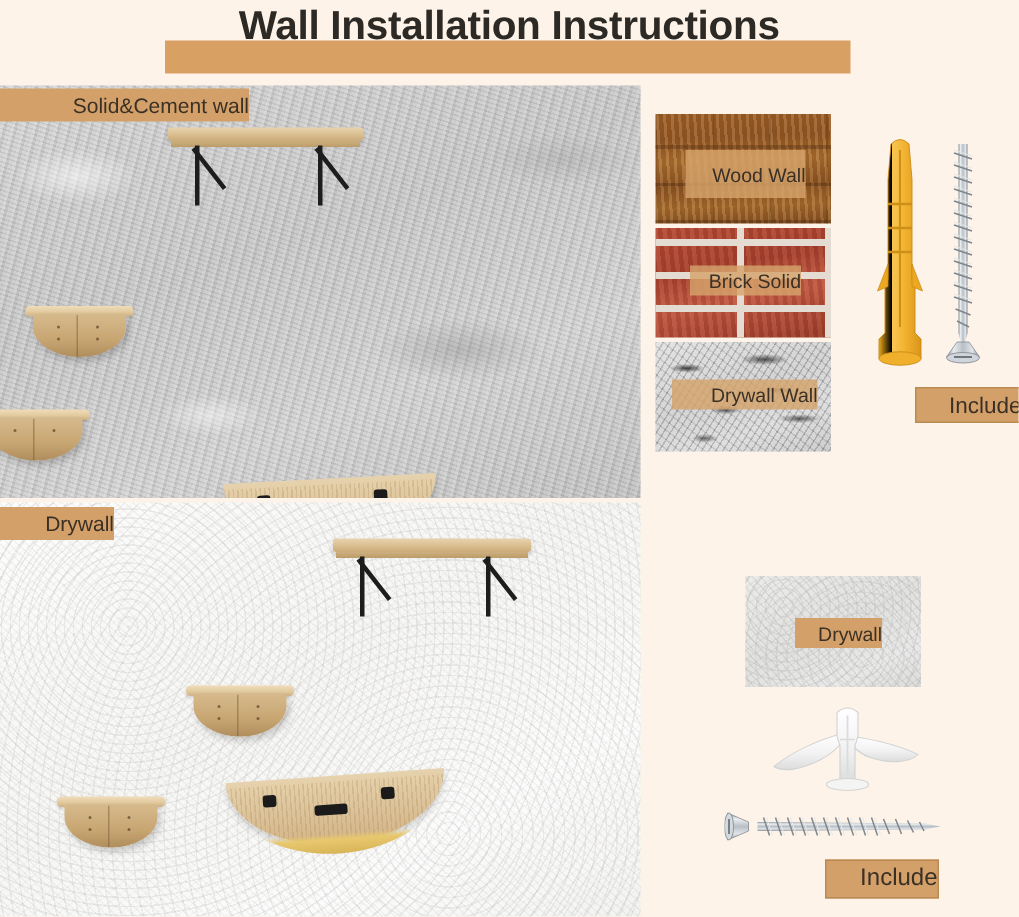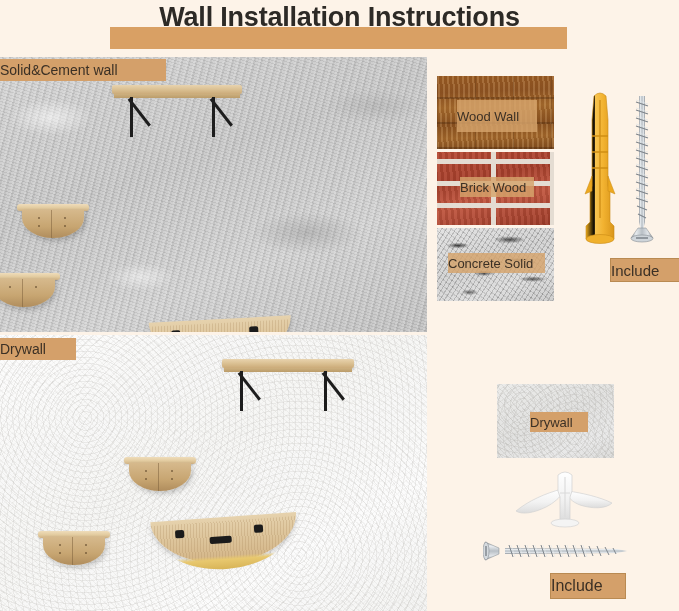--- a/index.html
+++ b/index.html
@@ -41,21 +41,21 @@
 
   
   .chip {
     position: absolute;
     background: #d4a06a;
     color: #3b3025;
     font-size: 14px;
     line-height: 1;
     display: flex;
     align-items: center;
-    justify-content: flex-start;
+    justify-content: flex-end;
     box-sizing: border-box;
     white-space: nowrap;
   }
   .chip-soft { background: rgba(214,163,107,0.82); }
   .chip-bordered { border: 1px solid #b98a52; margin-left: 28px; }
 
   
   .photo {
     position: absolute;
     overflow: hidden;
@@ -328,27 +328,27 @@
 
 <div id="swatch-wood" class="swatch" style="left:437px; top:76px; width:117px; height:73px;">
 </div>
 <div class="chip chip-soft" style="left:457px; top:100px; width:80px; height:32px; font-size:13px;">
   <span>Wood Wall</span>
 </div>
 
 <div id="swatch-brick" class="swatch" style="left:437px; top:152px; width:117px; height:73px;">
 </div>
 <div class="chip chip-soft" style="left:460px; top:177px; width:74px; height:20px; font-size:13px;">
-  <span>Brick Wood</span>
+  <span>Brick Solid</span>
 </div>
 
 <div id="swatch-concrete" class="swatch" style="left:437px; top:228px; width:117px; height:73px;">
 </div>
 <div class="chip chip-soft" style="left:448px; top:253px; width:97px; height:20px; font-size:13px;">
-  <span>Concrete Solid</span>
+  <span>Drywall Wall</span>
 </div>
 
 <div id="anchor-yellow">
   <svg viewBox="0 0 34 155" width="34" height="155" aria-hidden="true">
     <defs>
       <linearGradient id="gAnchor" x1="0" y1="0" x2="1" y2="0">
         <stop offset="0%" stop-color="#e8a81c"></stop>
         <stop offset="30%" stop-color="#f9c githubusercontent"></stop>
         <stop offset="32%" stop-color="#f8c552"></stop>
         <stop offset="62%" stop-color="#f2b230"></stop>

